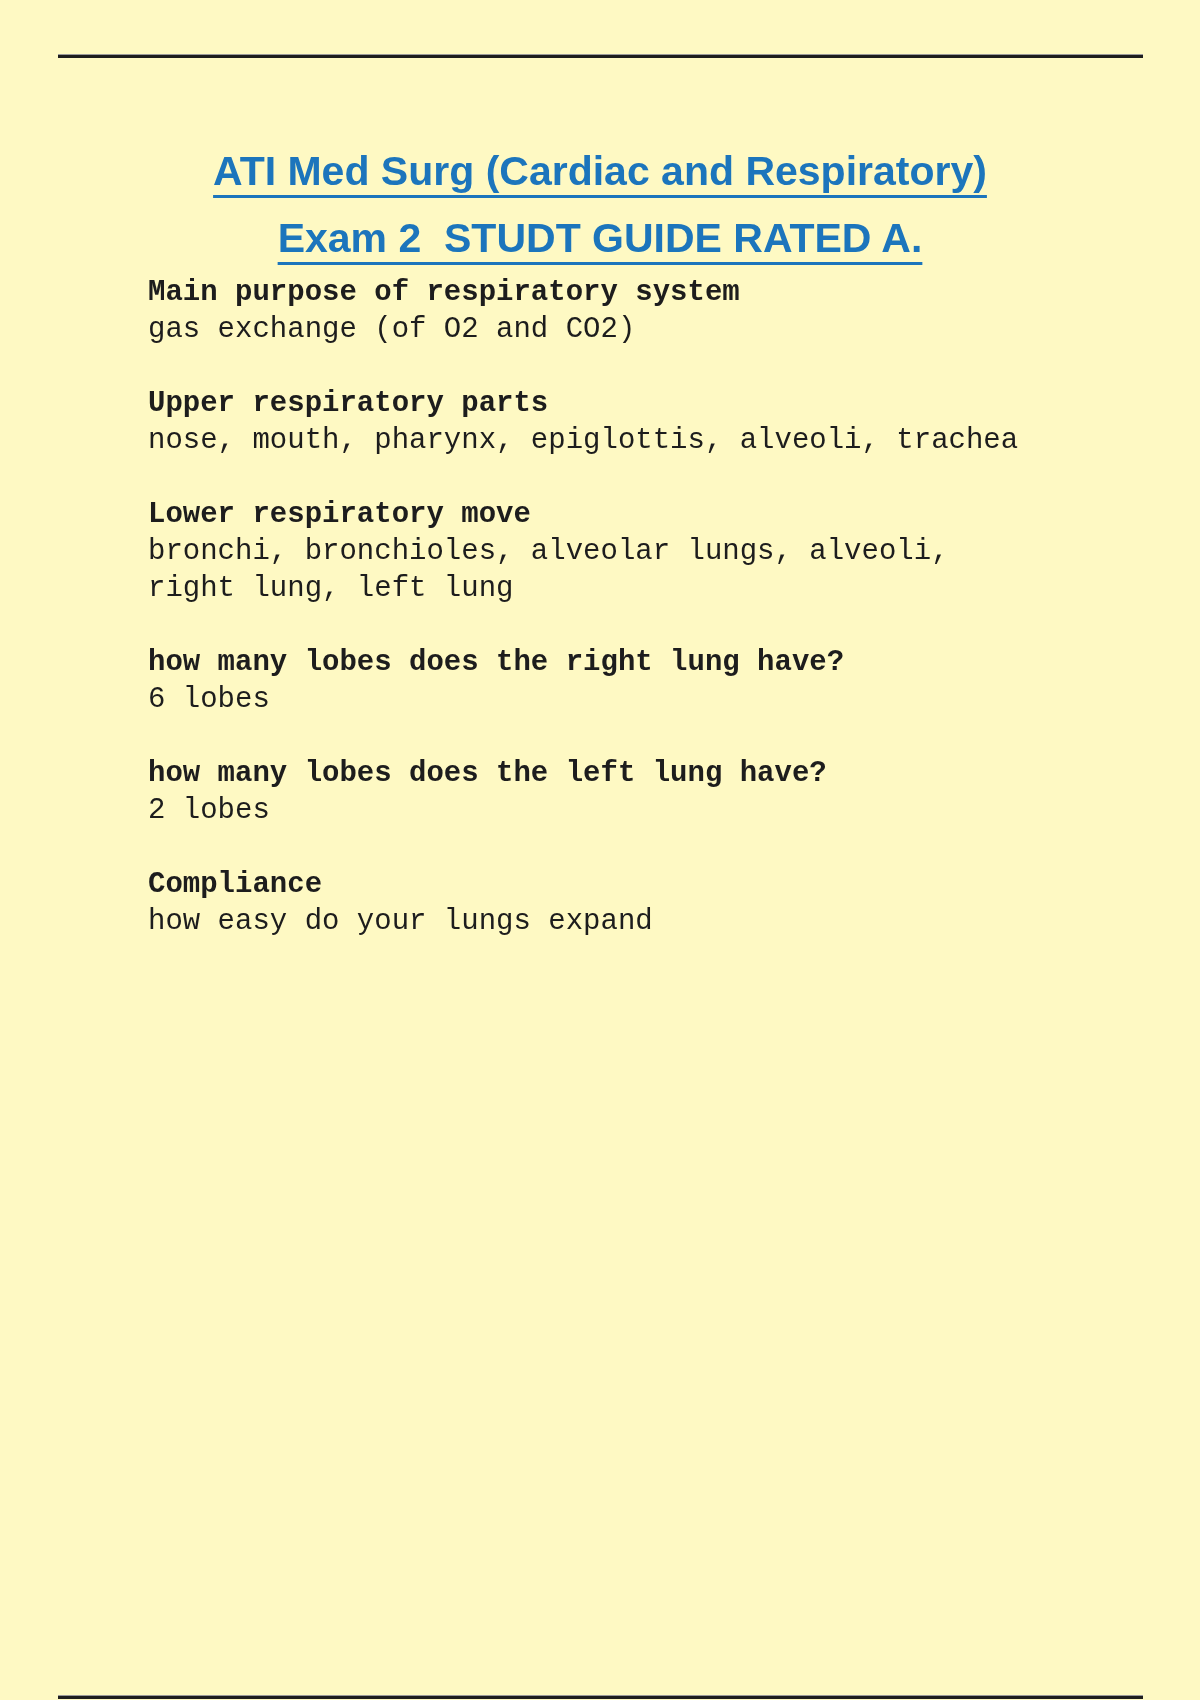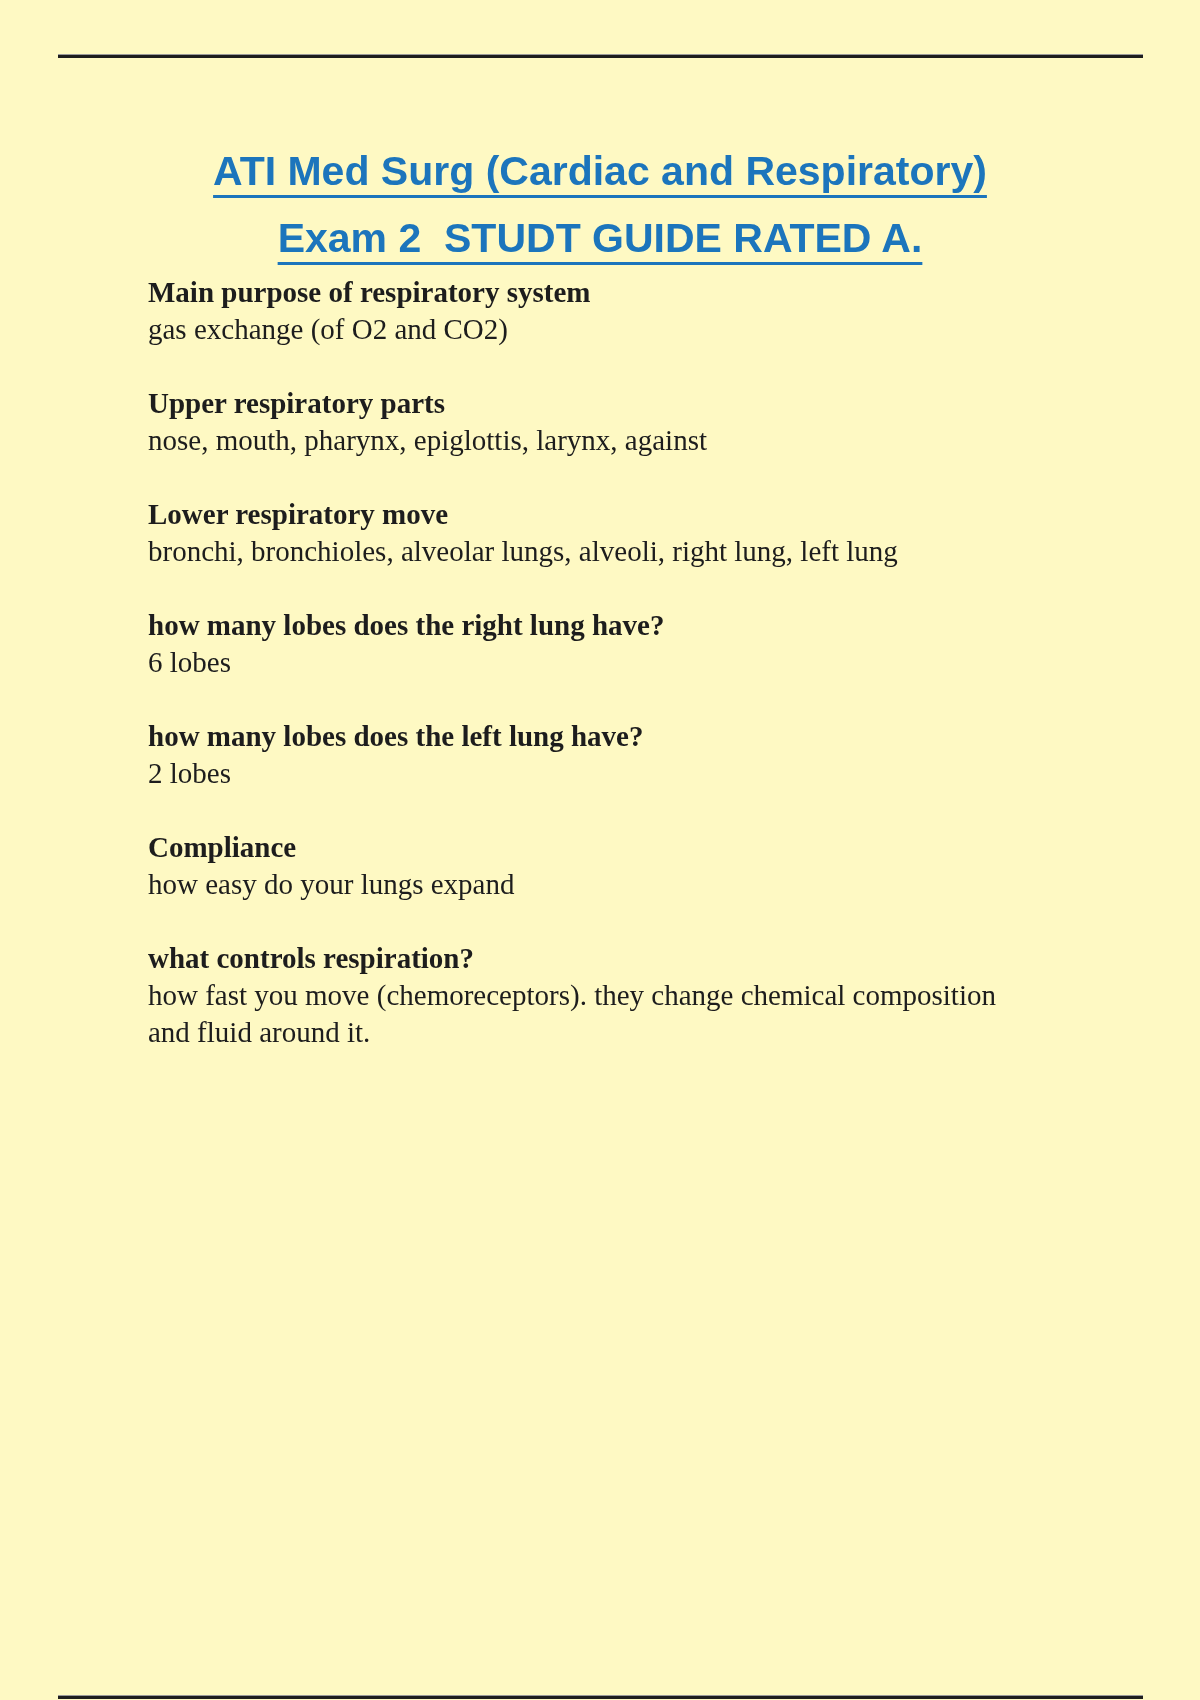--- a/index.html
+++ b/index.html
@@ -51,20 +51,21 @@
     position: absolute;
     top: 274px;
     left: 148px;
     width: 900px;
     font-size: 29px;
     line-height: 37px;
     color: #1d1d1d;
   }
   .qa-block {
     margin: 0 0 37px 0;
+    font-family: Liberation Mono, monospace;
   }
   .qa-question {
     font-weight: bold;
   }
   .qa-answer-line {
     font-weight: normal;
   }
 </style>
 </head>
 <body>
@@ -80,21 +81,21 @@
 
   <div class="content">
 
     <div class="qa-block">
       <div class="qa-question">Main purpose of respiratory system</div>
       <div class="qa-answer-line">gas exchange (of O2 and CO2)</div>
     </div>
 
     <div class="qa-block">
       <div class="qa-question">Upper respiratory parts</div>
-      <div class="qa-answer-line">nose, mouth, pharynx, epiglottis, larynx, against</div>
+      <div class="qa-answer-line">nose, mouth, pharynx, epiglottis, alveoli, trachea</div>
     </div>
 
     <div class="qa-block">
       <div class="qa-question">Lower respiratory move</div>
       <div class="qa-answer-line">bronchi, bronchioles, alveolar lungs, alveoli, right lung, left lung</div>
     </div>
 
     <div class="qa-block">
       <div class="qa-question">how many lobes does the right lung have?</div>
       <div class="qa-answer-line">6 lobes</div>
@@ -105,24 +106,19 @@
       <div class="qa-answer-line">2 lobes</div>
     </div>
 
     <div class="qa-block">
       <div class="qa-question">Compliance</div>
       <div class="qa-answer-line">how easy do your lungs expand</div>
     </div>
 
 
 
-    <div class="qa-block">
-      <div class="qa-question">what controls respiration?</div>
-      <div class="qa-answer-line">how fast you move (chemoreceptors). they change chemical composition</div>
-      <div class="qa-answer-line">and fluid around it.</div>
-    </div>
 
 
   </div>
 
   <div class="rule rule-bottom"></div>
 
 </div>
 
 </body></html>

